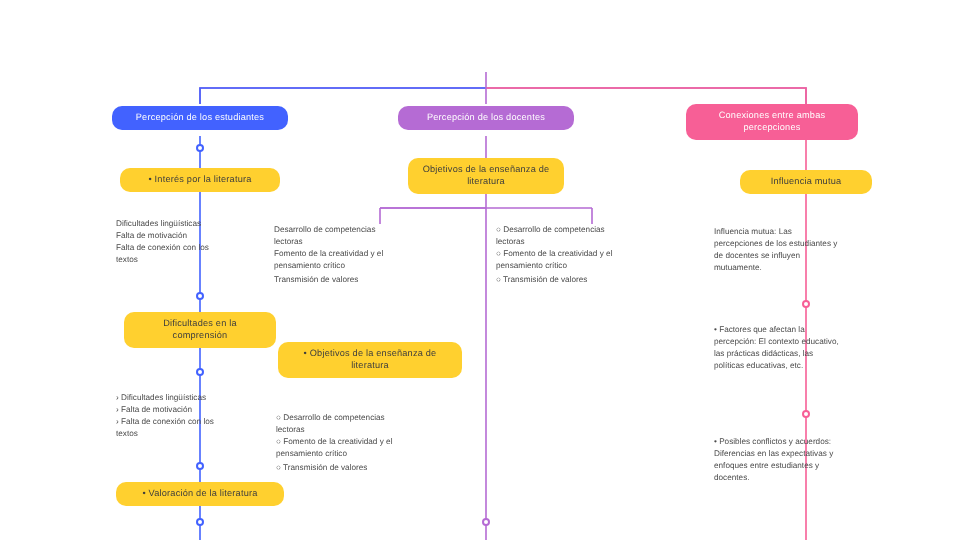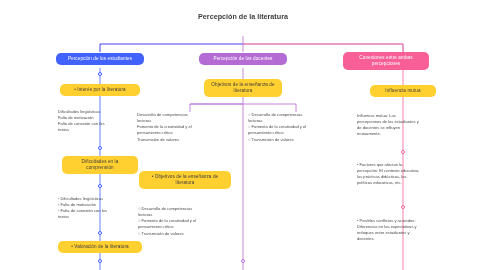--- a/index.html
+++ b/index.html
@@ -86,22 +86,20 @@
     <path d="M100 68 L100 270" fill="none" stroke="#4262ff" stroke-width="0.8"></path>
 
     <path d="M243 68 L243 270" fill="none" stroke="#b56bd4" stroke-width="0.8"></path>
 
     <path d="M403 70 L403 270" fill="none" stroke="#f75f96" stroke-width="0.8"></path>
 
     <path d="M190 104 L190 112 M190 104 L296 104 M296 104 L296 112" fill="none" stroke="#b56bd4" stroke-width="0.8"></path>
     <path d="M190 104 L243 104" fill="none" stroke="#b56bd4" stroke-width="0.8"></path>
   </svg>
 
-  <div class="root-title" style="left:193px; top:12px; width:100px;">Percepción de la
-literatura</div>
 
   <div class="node n-blue" style="left:56px; top:53px; width:88px;">Percepción de los estudiantes</div>
 
   <div class="dot blue" style="left:98px; top:72px;"></div>
 
   <div class="node n-yellow center" style="left:60px; top:84px; width:80px;">• Interés por la literatura</div>
 
   <div class="txt" style="left:58px; top:109px; width:86px;">Dificultades lingüísticas
 Falta de motivación
 Falta de conexión con los

